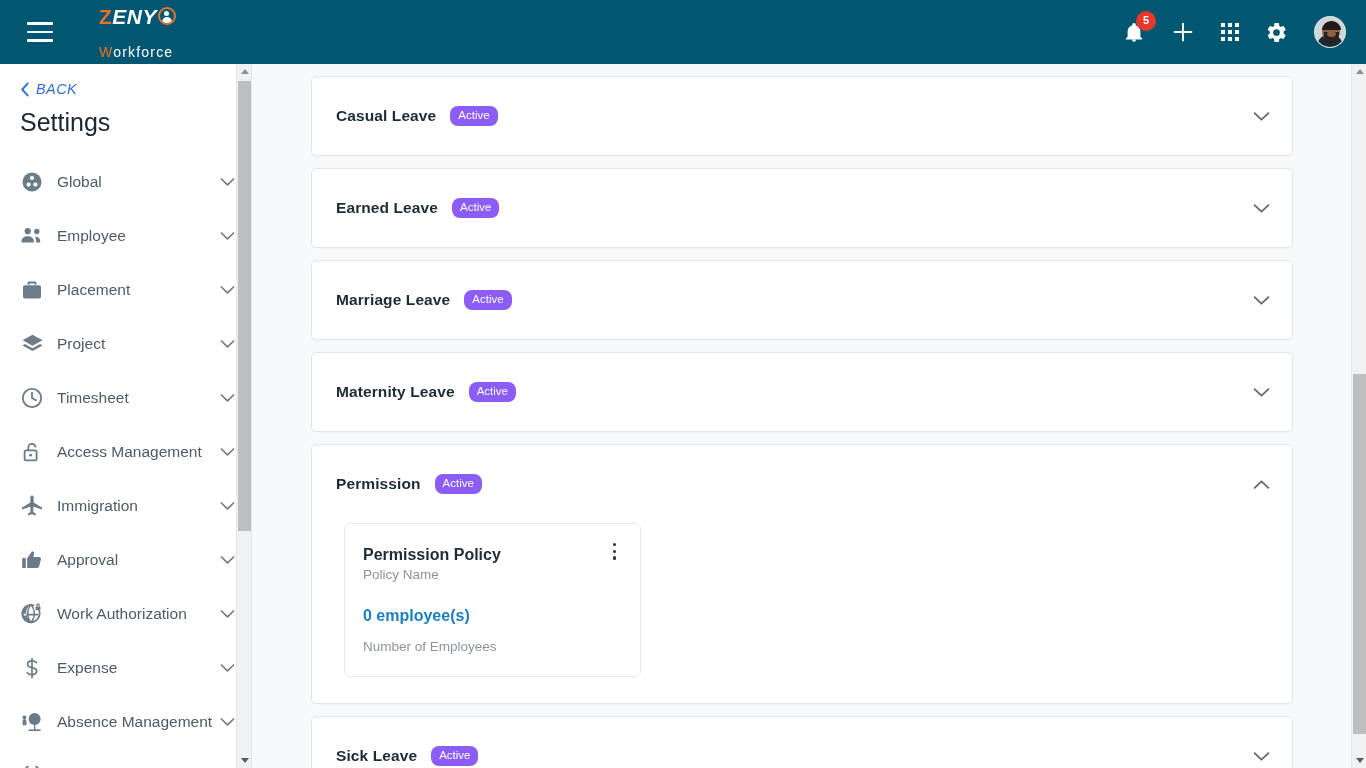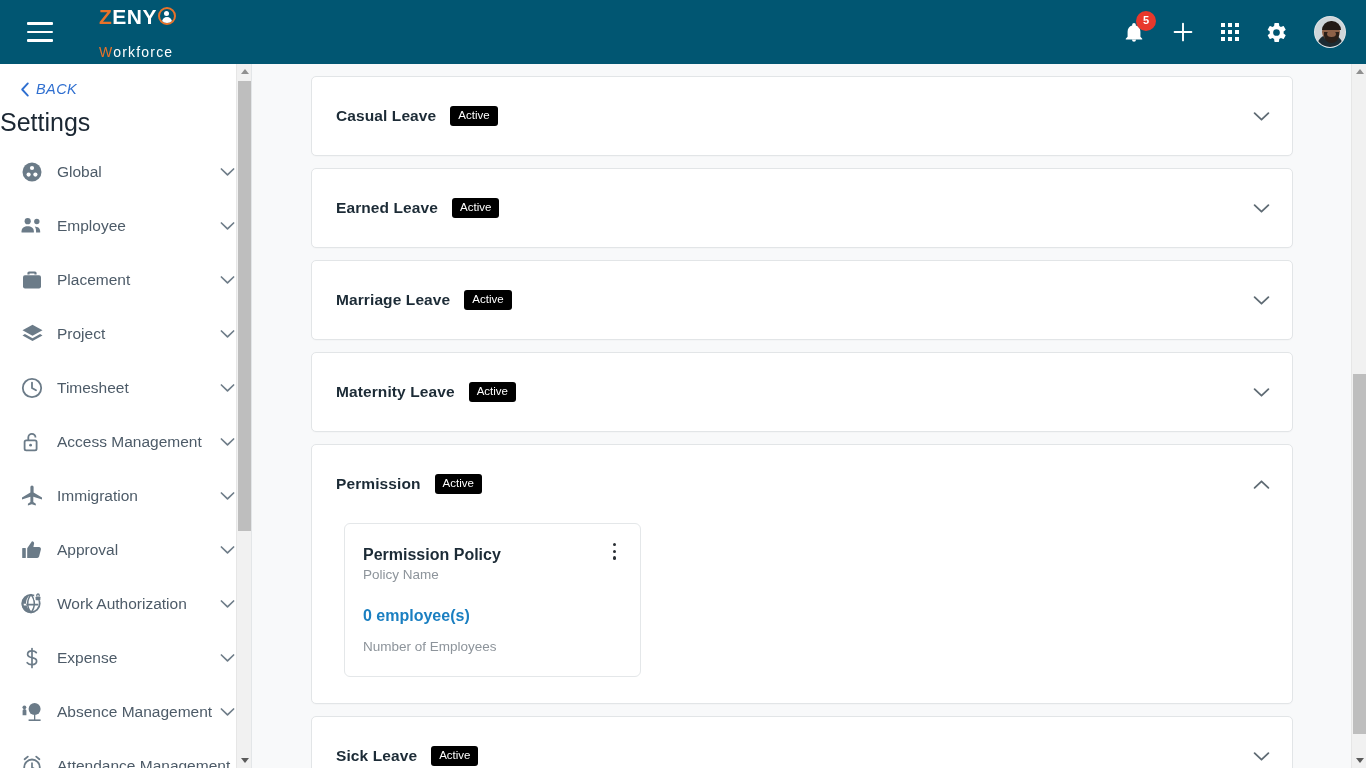--- a/index.html
+++ b/index.html
@@ -25,21 +25,21 @@
     cursor: pointer;
   }
   .hamburger span { display: block; height: 2.6px; width: 100%; background: #fff; border-radius: 1px; }
 
   .logo { margin-left: 46px; line-height: 1; user-select: none; }
   .logo-top {
     font-size: 21px; font-weight: bold; letter-spacing: 0.5px;
     display: flex; align-items: center;
   }
   .logo-z { color: #e8722a; }
-  .logo-eny { color: #ffffff; }
+  .logo-eny { color: #ffffff; font-style: italic; }
   .logo-circle {
     width: 18px; height: 18px; border-radius: 50%;
     border: 2.4px solid #e8722a;
     margin-left: 1px; position: relative; overflow: hidden;
     background: #015672;
   }
   .logo-circle::before {
     content: ""; position: absolute; width: 5px; height: 5px;
     background: #fff; border-radius: 50%; top: 2px; left: 4.2px;
   }
@@ -94,21 +94,21 @@
   .sb-inner { padding-top: 14px; }
   .back-row {
     display: flex; align-items: center; gap: 6px;
     padding-left: 20px; cursor: pointer;
     height: 22px;
     font-style: italic;
   }
   .back-text { color: #2f6fd0; font-size: 14.5px; letter-spacing: .4px; }
   .settings-title {
     font-size: 25px; color: #1b2733; font-weight: 400;
-    margin-top: 8px; margin-bottom: 8px;
+    padding-left: 20px; margin-top: 8px; margin-bottom: 18px;
   }
   .nav-item {
     display: flex; align-items: center;
     height: 54px; padding-left: 20px; padding-right: 16px;
     cursor: pointer; color: #5d6b77;
   }
   .nav-icon {
     width: 28px; min-width: 28px; height: 26px;
     display: flex; align-items: center; justify-content: flex-start;
     color: #6b7b88;
@@ -151,22 +151,22 @@
     height: 78px;
     display: flex; align-items: center;
     padding: 0 22px 0 24px;
     cursor: pointer;
   }
   .lcard-title {
     font-size: 15.5px; font-weight: bold; color: #1c2b36;
     letter-spacing: .1px;
   }
   .badge-active {
-    background: #000000; color: #fff;
-    font-size: 11.5px; border-radius: 3px;
+    background: #8b5cf6; color: #fff;
+    font-size: 11.5px; border-radius: 8px;
     padding: 3px 8px 4px; margin-left: 14px; line-height: 1.1;
   }
   .lcard-chev { margin-left: auto; color: #5f6b74; display: flex; align-items: center; }
 
   .lcard-body { padding: 0 24px 26px 32px; }
   .policy-card {
     width: 297px;
     border: 1px solid #e4e7e9;
     border-radius: 6px;
     background: #fff;

